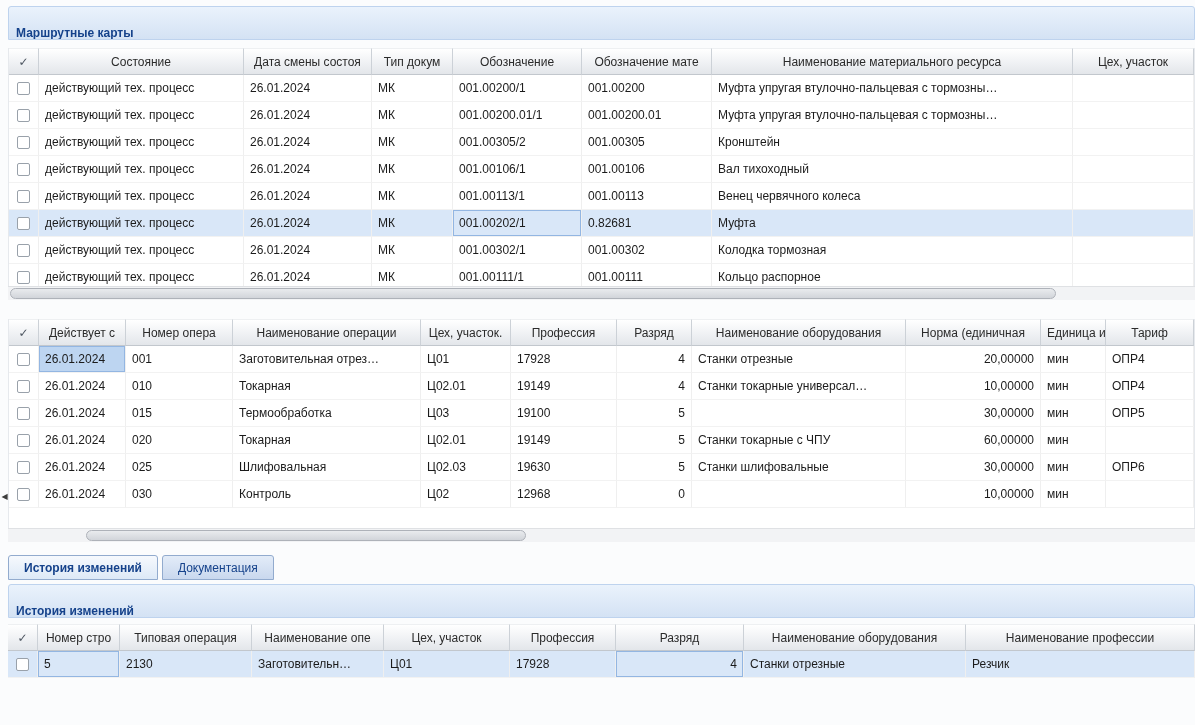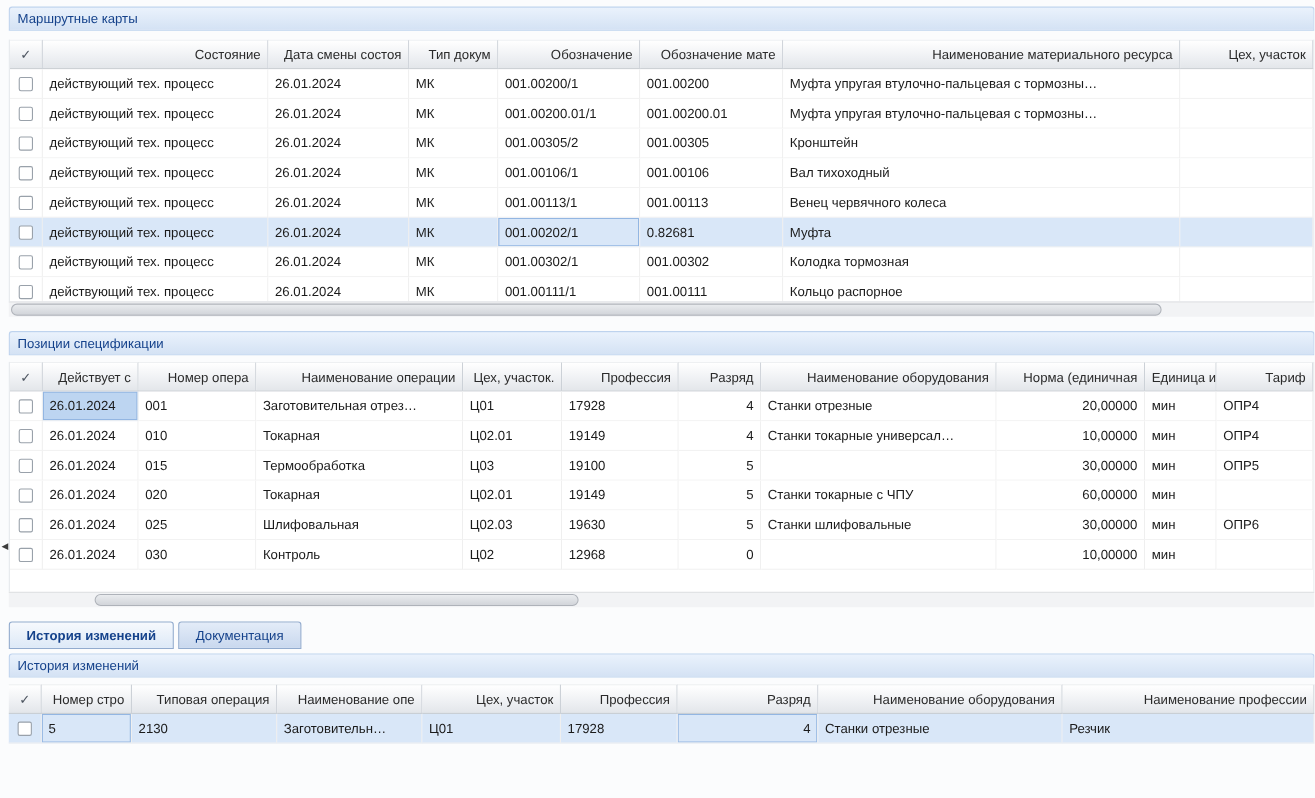--- a/index.html
+++ b/index.html
@@ -1,32 +1,32 @@
 <!DOCTYPE html>
 <html><head>
 <meta charset="utf-8">
 <style>
   *{box-sizing:border-box}
   html,body{margin:0;padding:0}
   body{width:1195px;height:725px;overflow:hidden;background:#fbfcfd;
        font-family:"Liberation Sans","DejaVu Sans",sans-serif;font-size:12px;color:#1b1b1b;position:relative}
   .page{position:relative;padding-top:6px}
   .panel{margin-left:8px;width:1187px}
-  .phdr{height:22px;line-height:21px;padding:0 7px;font-weight:normal;color:#15428b;
+  .phdr{height:22px;line-height:21px;padding:16px 7px;font-weight:bold;color:#15428b;
         background:linear-gradient(#eaf2fc,#d4e2f4);border:1px solid #bed3ee;
         border-radius:3px 3px 0 0;overflow:hidden;white-space:nowrap}
   .gap8{height:8px}.gap6{height:6px}
   .vspace{height:13px}
   .gridclip{overflow:hidden;border-left:1px solid #e6e9ed;border-right:1px solid #e6e9ed}
   #clip1{height:238px}
   #clip2{height:209px;background:#fff}
   table.grid{border-collapse:separate;border-spacing:0;table-layout:fixed;width:100%}
   .grid th{background:linear-gradient(#ffffff,#eef0f3 60%,#e3e6ea);
            border-right:1px solid #ccd1d7;border-bottom:1px solid #c2c7cd;border-top:1px solid #eef0f2;
-           height:27px;padding:0 6px;text-align:right;font-weight:normal;color:#2b2b2b;
+           height:27px;padding:0 6px;text-align:center;font-weight:normal;color:#2b2b2b;
            overflow:hidden;white-space:nowrap}
   .grid th.cbh{text-align:center;color:#4d5560;padding:0}
   .grid td{height:27px;padding:0 6px;border-right:1px solid #efefef;border-bottom:1px solid #f2f2f2;
            overflow:hidden;white-space:nowrap;background:#fff}
   .grid td.cbc{text-align:center;padding:0}
   .grid tr.sel td{background:#d9e7f8}
   .grid td.focus{background:#bdd5f1;box-shadow:inset 0 0 0 1px #93b6e2}
   .cb{display:inline-block;width:13px;height:13px;border:1px solid #99a1aa;border-radius:2px;
       background:#fff;vertical-align:middle}
   .hscroll{height:14px;background:#f2f3f5;border-top:1px solid #dfe1e4;position:relative;
@@ -174,21 +174,20 @@
         </table>
     </div>
   </div>
   <div class="hscroll">
     <div class="hthumb" id="th1"></div>
   </div>
 
   <div class="vspace"></div>
 
   <div class="panel">
-    <div class="phdr">Позиции спецификации</div>
     <div class="gap6"></div>
     <div class="gridclip" id="clip2">
       <table class="grid" id="t2">
           <colgroup>
             <col>
             <col>
             <col>
             <col>
             <col>
             <col>

